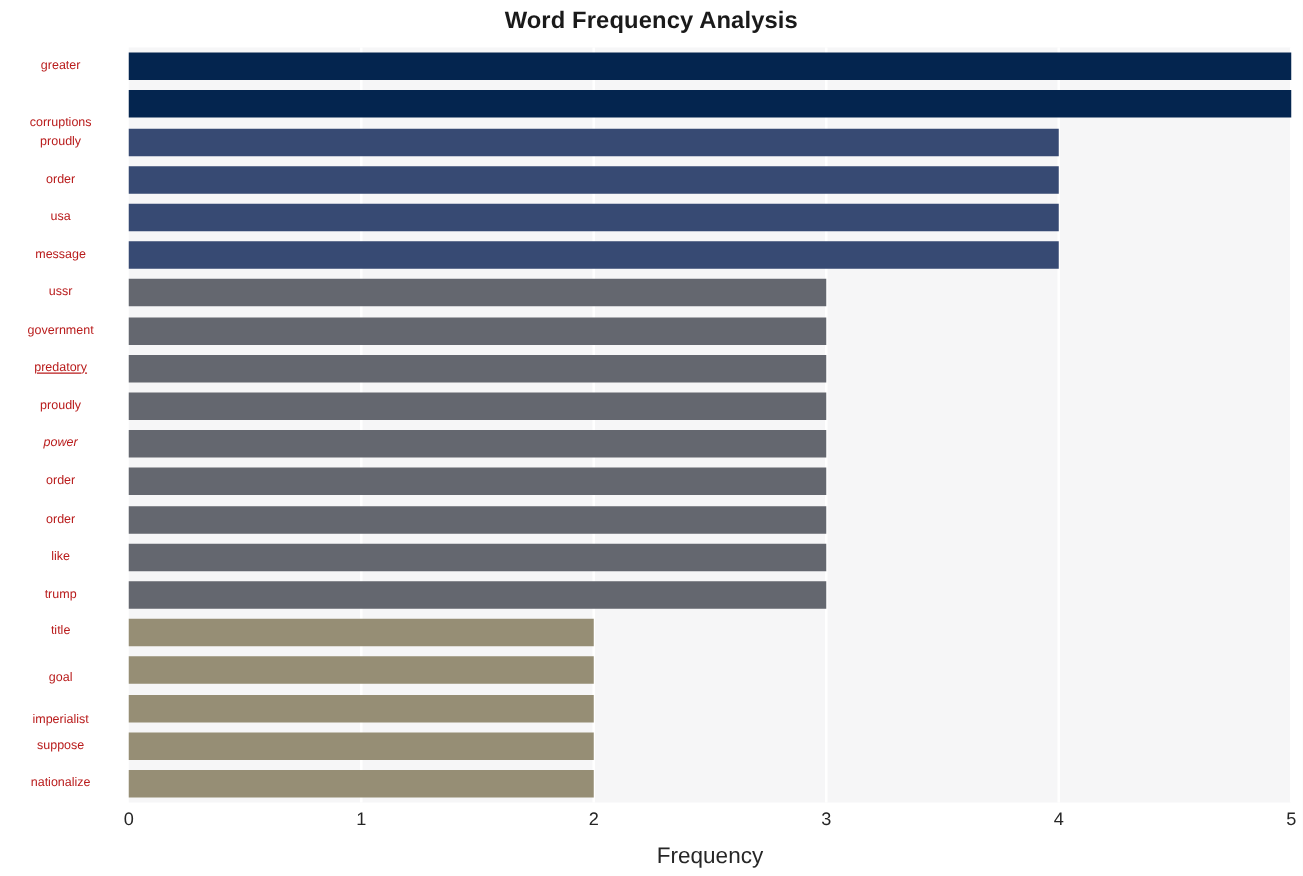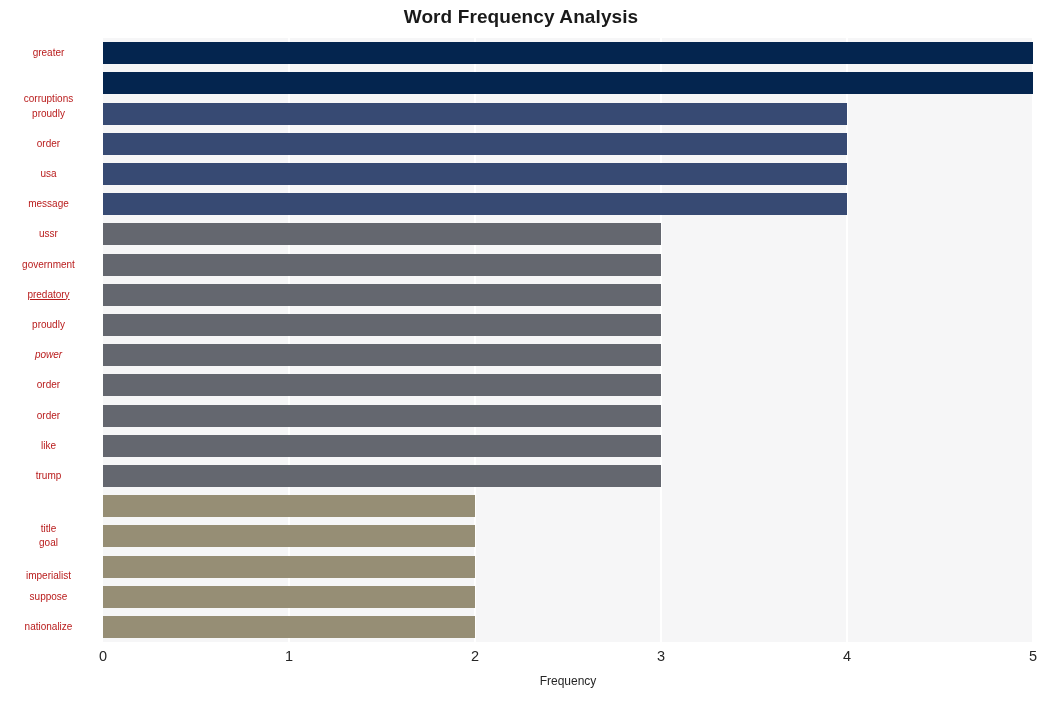--- a/index.html
+++ b/index.html
@@ -103,21 +103,21 @@
     font-size: 14.5px;
     color: #262626;
   }
 
   .xaxis-title {
     position: absolute;
     left: 103px;
     top: 674px;
     width: 930px;
     text-align: center;
-    font-size: 12px;
+    font-size: 18px;
     color: #262626;
   }
 </style>
 </head>
 <body>
 
 <div id="chart-root">
 
   <div class="chart-title">Word Frequency Analysis</div>
 
@@ -162,21 +162,21 @@
       <div class="ylabel" style="top: 158.1px;">message</div>
       <div class="ylabel" style="top: 188.3px;">ussr</div>
       <div class="ylabel" style="top: 218.5px;">government</div>
       <div class="ylabel" style="top: 248.7px; text-decoration: underline;">predatory</div>
       <div class="ylabel" style="top: 278.9px;">proudly</div>
       <div class="ylabel" style="top: 309.1px; font-style: italic;">power</div>
       <div class="ylabel" style="top: 339.3px;">order</div>
       <div class="ylabel" style="top: 369.5px;">order</div>
       <div class="ylabel" style="top: 399.7px;">like</div>
       <div class="ylabel" style="top: 429.9px; padding-left: 40px;">trump</div>
-      <div class="ylabel" style="top: 483px;">title</div>
+      <div class="ylabel" style="top: 459px;">title</div>
       <div class="ylabel" style="top: 497px; padding-left: 32px;">goal</div>
       <div class="ylabel" style="top: 530px; margin-left: 21px;">imperialist</div>
       <div class="ylabel" style="top: 550.7px;">suppose</div>
       <div class="ylabel" style="top: 580.9px;">nationalize</div>
     </div>
 
   <div class="xlabels-layer">
       <div class="xlabel" style="left: 0px;">0</div>
       <div class="xlabel" style="left: 186px;">1</div>
       <div class="xlabel" style="left: 372px;">2</div>

